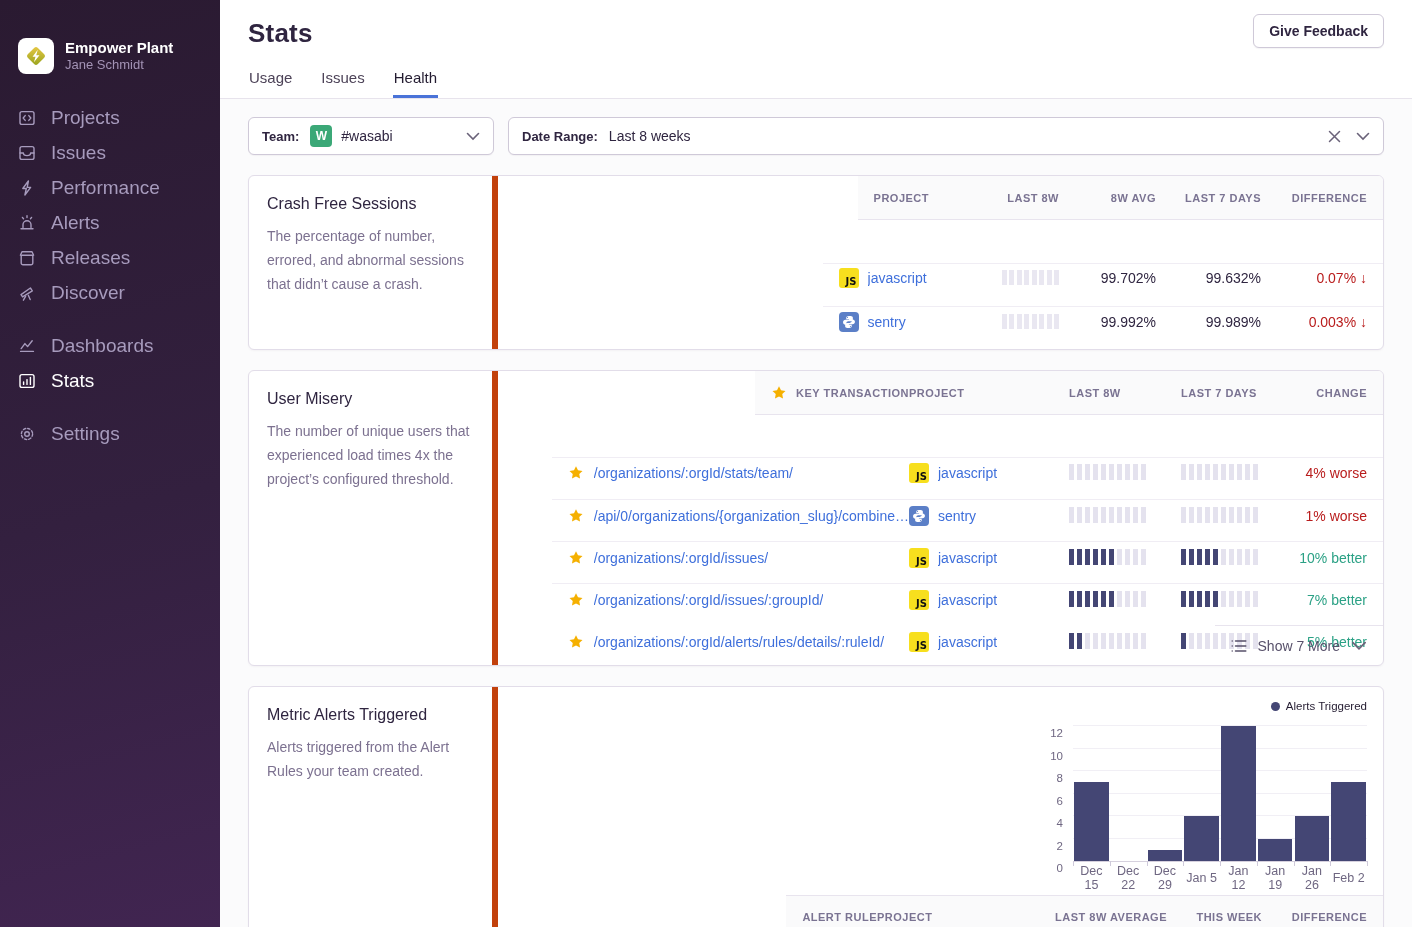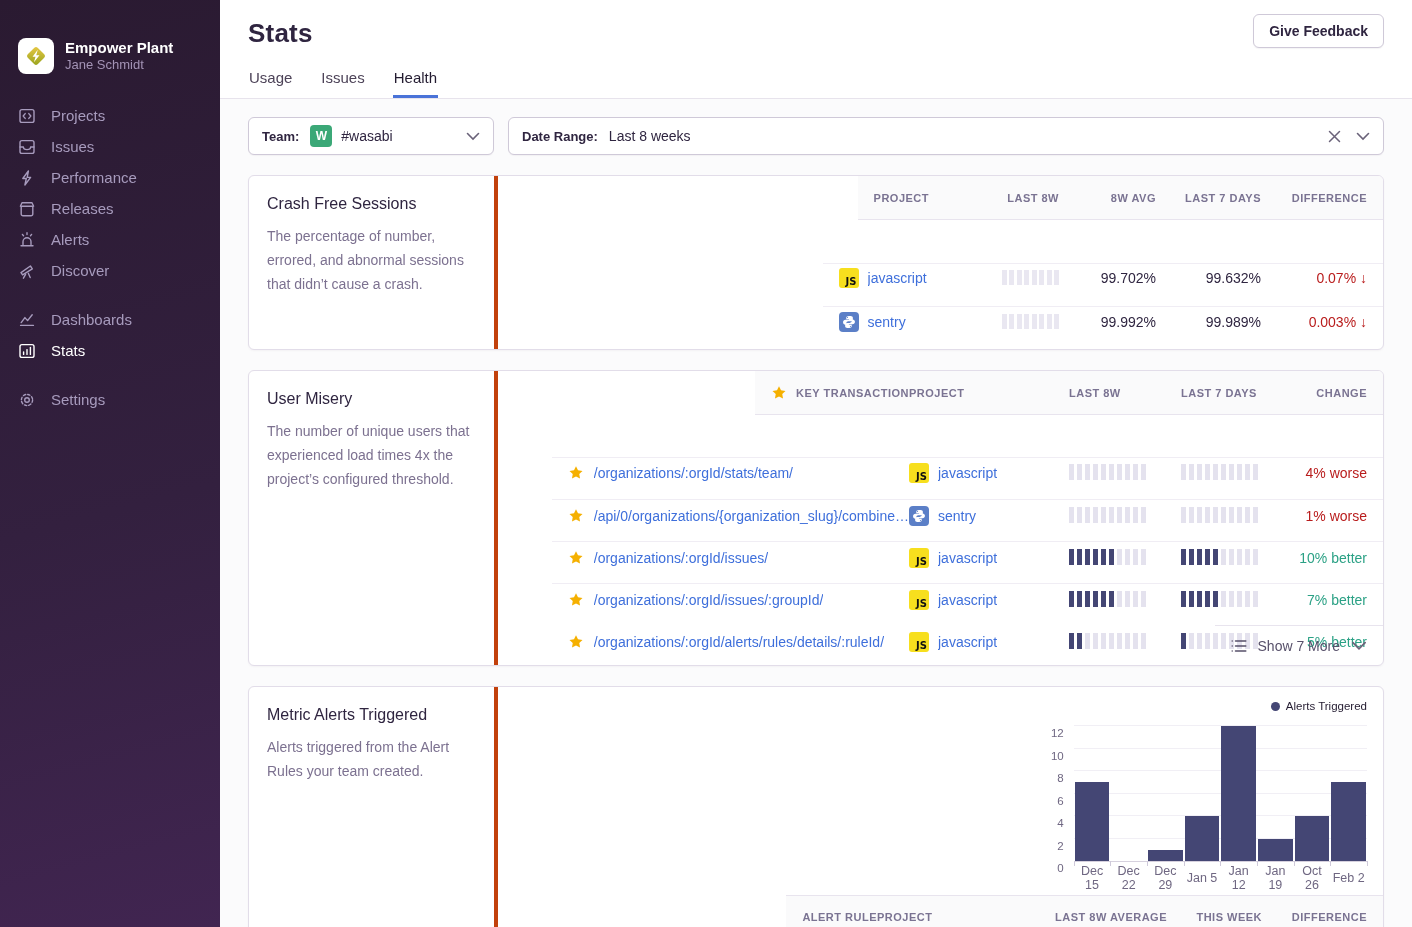--- a/index.html
+++ b/index.html
@@ -15,21 +15,21 @@
     background:linear-gradient(165deg,#2a1a31 0%,#33203f 55%,#412551 100%);
     color:#a79bbd; padding:38px 0;
   }
   .org-row { display:flex; align-items:center; gap:11px; padding:0 18px; cursor:pointer; }
   .org-logo { width:36px; height:36px; background:#fff; border-radius:8px;
     display:flex; align-items:center; justify-content:center; flex-shrink:0; }
   .org-name { font-size:15px; font-weight:700; color:#fff; line-height:1.2; }
   .user-name { font-size:13px; color:#a393b5; line-height:1.3; }
   .nav { margin-top:26px; }
   .nav-item { display:flex; align-items:center; gap:15px; padding:6.5px 18px;
-    font-size:15px; color:#a79bbd; cursor:pointer; }
+    font-size:19px; color:#a79bbd; cursor:pointer; }
   .nav-item.active { color:#fff; }
   .nav-item svg { flex-shrink:0; }
   .nav-gap { height:18px; }
   
   .main { flex:1; min-width:0; display:flex; flex-direction:column; }
   .top { background:#fff; border-bottom:1px solid #e7e3ec; padding:0 28px; flex-shrink:0; }
   .top-row1 { display:flex; justify-content:space-between; align-items:flex-start; padding-top:14px; }
   .page-title { font-size:26px; font-weight:700; color:#2f2540; margin:4px 0 0; letter-spacing:.2px; }
   .feedback-btn { border:1px solid #cfc9d8; background:#fff; border-radius:6px;
     padding:8px 15px; font-size:14px; font-weight:700; color:#2f2540; cursor:pointer;
@@ -45,21 +45,21 @@
     box-shadow:0 1px 1px rgba(40,30,60,.04); }
   .select .flabel { font-size:13px; font-weight:700; color:#2f2540; margin-right:11px; }
   .team-select { width:246px; }
   .range-select { flex:1; }
   .team-avatar { width:22px; height:22px; border-radius:4px; color:#fff; font-size:12px;
     font-weight:700; display:flex; align-items:center; justify-content:center; margin-right:9px; }
   .sel-icons { margin-left:auto; display:flex; align-items:center; gap:15px; color:#6a6279; }
   
   .panel { display:flex; background:#fff; border:1px solid #e2dde9; border-radius:6px;
     margin-top:20px; overflow:hidden; box-shadow:0 1px 2px rgba(40,30,60,.04); }
-  .panel-desc { width:249px; flex-shrink:0; border-right:4px solid #c2410c; padding:19px 18px; }
+  .panel-desc { width:249px; flex-shrink:0; border-right:6px solid #c2410c; padding:19px 18px; }
   .panel-title { font-size:16px; font-weight:500; color:#2f2540; margin:0 0 11px; }
   .panel-text { font-size:14px; color:#7c7190; line-height:1.72; margin:0; }
   .panel-content { flex:1; min-width:0; display:flex; flex-direction:column;align-items:flex-end; }
   .thead { background:#fafafb; border-bottom:1px solid #e8e4ee; display:grid;
     align-items:center; padding:0 16px; height:44px; }
   .th { font-size:11px; font-weight:700; letter-spacing:.045em; color:#7a7392; text-transform:uppercase; white-space:nowrap; }
   .th.r, .cell.r { text-align:right; }
   .tr { display:grid; align-items:center; padding:0 16px; border-top:1px solid #f0edf4; }
   .tr:first-child { border-top:none; }
   .grid-crash  { grid-template-columns:minmax(0,1fr) 130px 97px 105px 106px; }
@@ -149,34 +149,34 @@
         <span>Issues</span>
       </div>
       <div class="nav-item">
         <svg width="18" height="18" viewBox="0 0 18 18" fill="none" stroke="currentColor" stroke-width="1.4" stroke-linecap="round" stroke-linejoin="round">
           <path d="M10.4 2 4.8 9.5h3.5L6.9 16l5.7-7.6H9.2z"></path>
         </svg>
         <span>Performance</span>
       </div>
       <div class="nav-item">
         <svg width="18" height="18" viewBox="0 0 18 18" fill="none" stroke="currentColor" stroke-width="1.4" stroke-linecap="round" stroke-linejoin="round">
-          <path d="M3.2 6.2h11.6V14a1.8 1.8 0 0 1-1.8 1.8H5A1.8 1.8 0 0 1 3.2 14z"></path>
-          <path d="M2.4 6.2 4 2.8h10l1.6 3.4"></path>
-        </svg>
-        <span>Releases</span>
-      </div>
-      <div class="nav-item">
-        <svg width="18" height="18" viewBox="0 0 18 18" fill="none" stroke="currentColor" stroke-width="1.4" stroke-linecap="round" stroke-linejoin="round">
           <path d="M5 13.6v-2.9a4 4 0 0 1 8 0v2.9"></path>
           <path d="M3 14.8h12"></path>
           <path d="M9 1.8v1.7"></path>
           <path d="M4.4 3.4l1.1 1.3"></path>
           <path d="M13.6 3.4l-1.1 1.3"></path>
         </svg>
         <span>Alerts</span>
+      </div>
+      <div class="nav-item">
+        <svg width="18" height="18" viewBox="0 0 18 18" fill="none" stroke="currentColor" stroke-width="1.4" stroke-linecap="round" stroke-linejoin="round">
+          <path d="M3.2 6.2h11.6V14a1.8 1.8 0 0 1-1.8 1.8H5A1.8 1.8 0 0 1 3.2 14z"></path>
+          <path d="M2.4 6.2 4 2.8h10l1.6 3.4"></path>
+        </svg>
+        <span>Releases</span>
       </div>
       <div class="nav-item">
         <svg width="18" height="18" viewBox="0 0 18 18" fill="none" stroke="currentColor" stroke-width="1.4" stroke-linecap="round" stroke-linejoin="round">
           <path d="M3 10.6 12.4 4l1.9 2.9-9.7 6z"></path>
           <path d="M7.6 12.4 5.4 16.2"></path>
           <path d="M10.3 11.3l1.9 4.2"></path>
         </svg>
         <span>Discover</span>
       </div>
       <div class="nav-gap"></div>
@@ -625,21 +625,21 @@
                 <div class="tick" style="left: 100%;"></div>
               </div>
           </div>
           <div class="x-axis">
               <div class="x-label">Dec 15</div>
               <div class="x-label">Dec 22</div>
               <div class="x-label">Dec 29</div>
               <div class="x-label">Jan 5</div>
               <div class="x-label">Jan 12</div>
               <div class="x-label">Jan 19</div>
-              <div class="x-label">Oct 26</div>
+              <div class="x-label">Jan 26</div>
               <div class="x-label">Feb 2</div>
             </div>
         </div>
         <div class="thead grid-alerts alert-thead">
             <div class="th">Alert Rule</div>
             <div class="th">Project</div>
             <div class="th r">Last 8W Average</div>
             <div class="th r">This Week</div>
             <div class="th r">Difference</div>
           </div>

